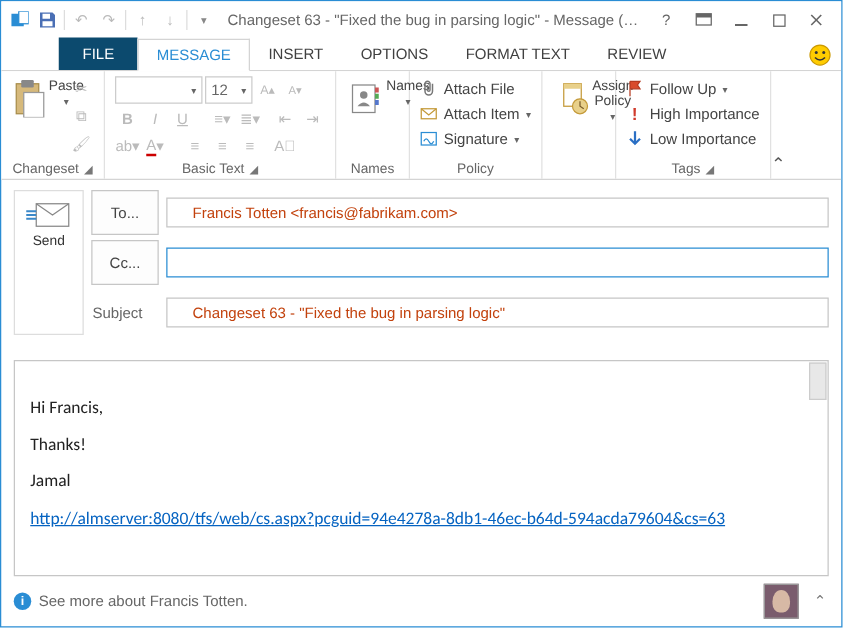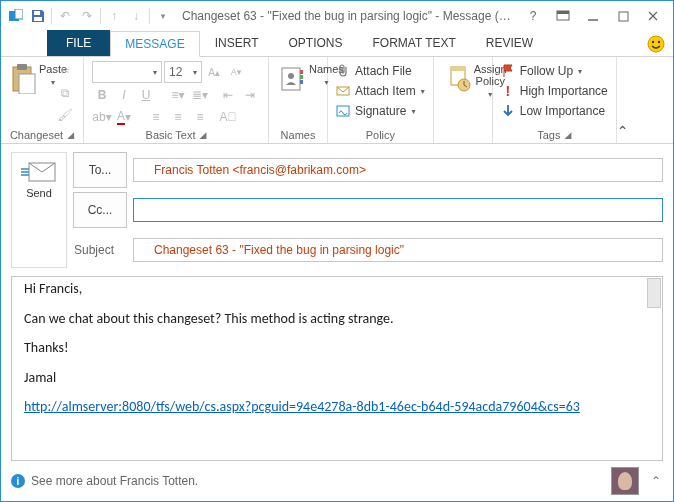--- a/index.html
+++ b/index.html
@@ -96,23 +96,23 @@
   .sendcol .envicon { width:40px; height:26px; display:flex; align-items:center; justify-content:center;}
   .sendcol .sendlbl { font-size:11px; color:#333;}
   .fieldscol { flex:1; display:flex; flex-direction:column; gap:4px;}
   .fieldrow { display:flex; gap:6px; align-items:center;}
   .fieldbtn { width:54px; height:36px; border:1px solid #c6c6c6; background:#fdfdfd; display:flex; align-items:center; justify-content:center; font-size:12px; color:#444; cursor:pointer;}
   .fieldbtn.sub { border-color:transparent; background:transparent; justify-content:flex-start; color:#666; cursor:default;}
   .fieldinput { flex:1; height:24px; border:1px solid #c6c6c6; padding:0 20px; font-size:12px; color:#c2410c; outline:none;}
   .fieldinput.focus { border-color:#2a8dd4;}
   
   .bodyarea {
-    margin:4px 10px 0 10px;
+    margin:16px 10px 0 10px;
     border:1px solid #c6c6c6;
-    padding:2px 12px;
+    padding:27px 12px;
     font-family: Calibri, sans-serif;
     font-size:14px;
     color:#222;
     line-height:1.4;
     flex:1;
     overflow:auto;
     position:relative;
   }
   .bodyarea p { margin-bottom:10px;}
   .bodyarea a { color:#0563c1; text-decoration:underline;}
@@ -395,21 +395,20 @@
     <div class="fieldrow">
       <div class="fieldbtn sub">Subject</div>
       <input class="fieldinput" value="Changeset 63 - &quot;Fixed the bug in parsing logic&quot;" style="">
     </div>
   </div>
 </div>
 
 <div class="bodyarea">
   <div class="scroll-handle"></div>
   <p>Hi Francis,</p>
-  <p>Can we chat about this changeset? This method is acting strange.</p>
   <p>Thanks!</p>
   <p>Jamal</p>
   <p><a href="#">http://almserver:8080/tfs/web/cs.aspx?pcguid=94e4278a-8db1-46ec-b64d-594acda79604&amp;cs=63</a></p>
 </div>
 
 <div class="footer">
   <div class="info">i</div>
   <div class="msg">See more about Francis Totten.</div>
   <div class="avatar"></div>
   <div class="caret">⌃</div>

